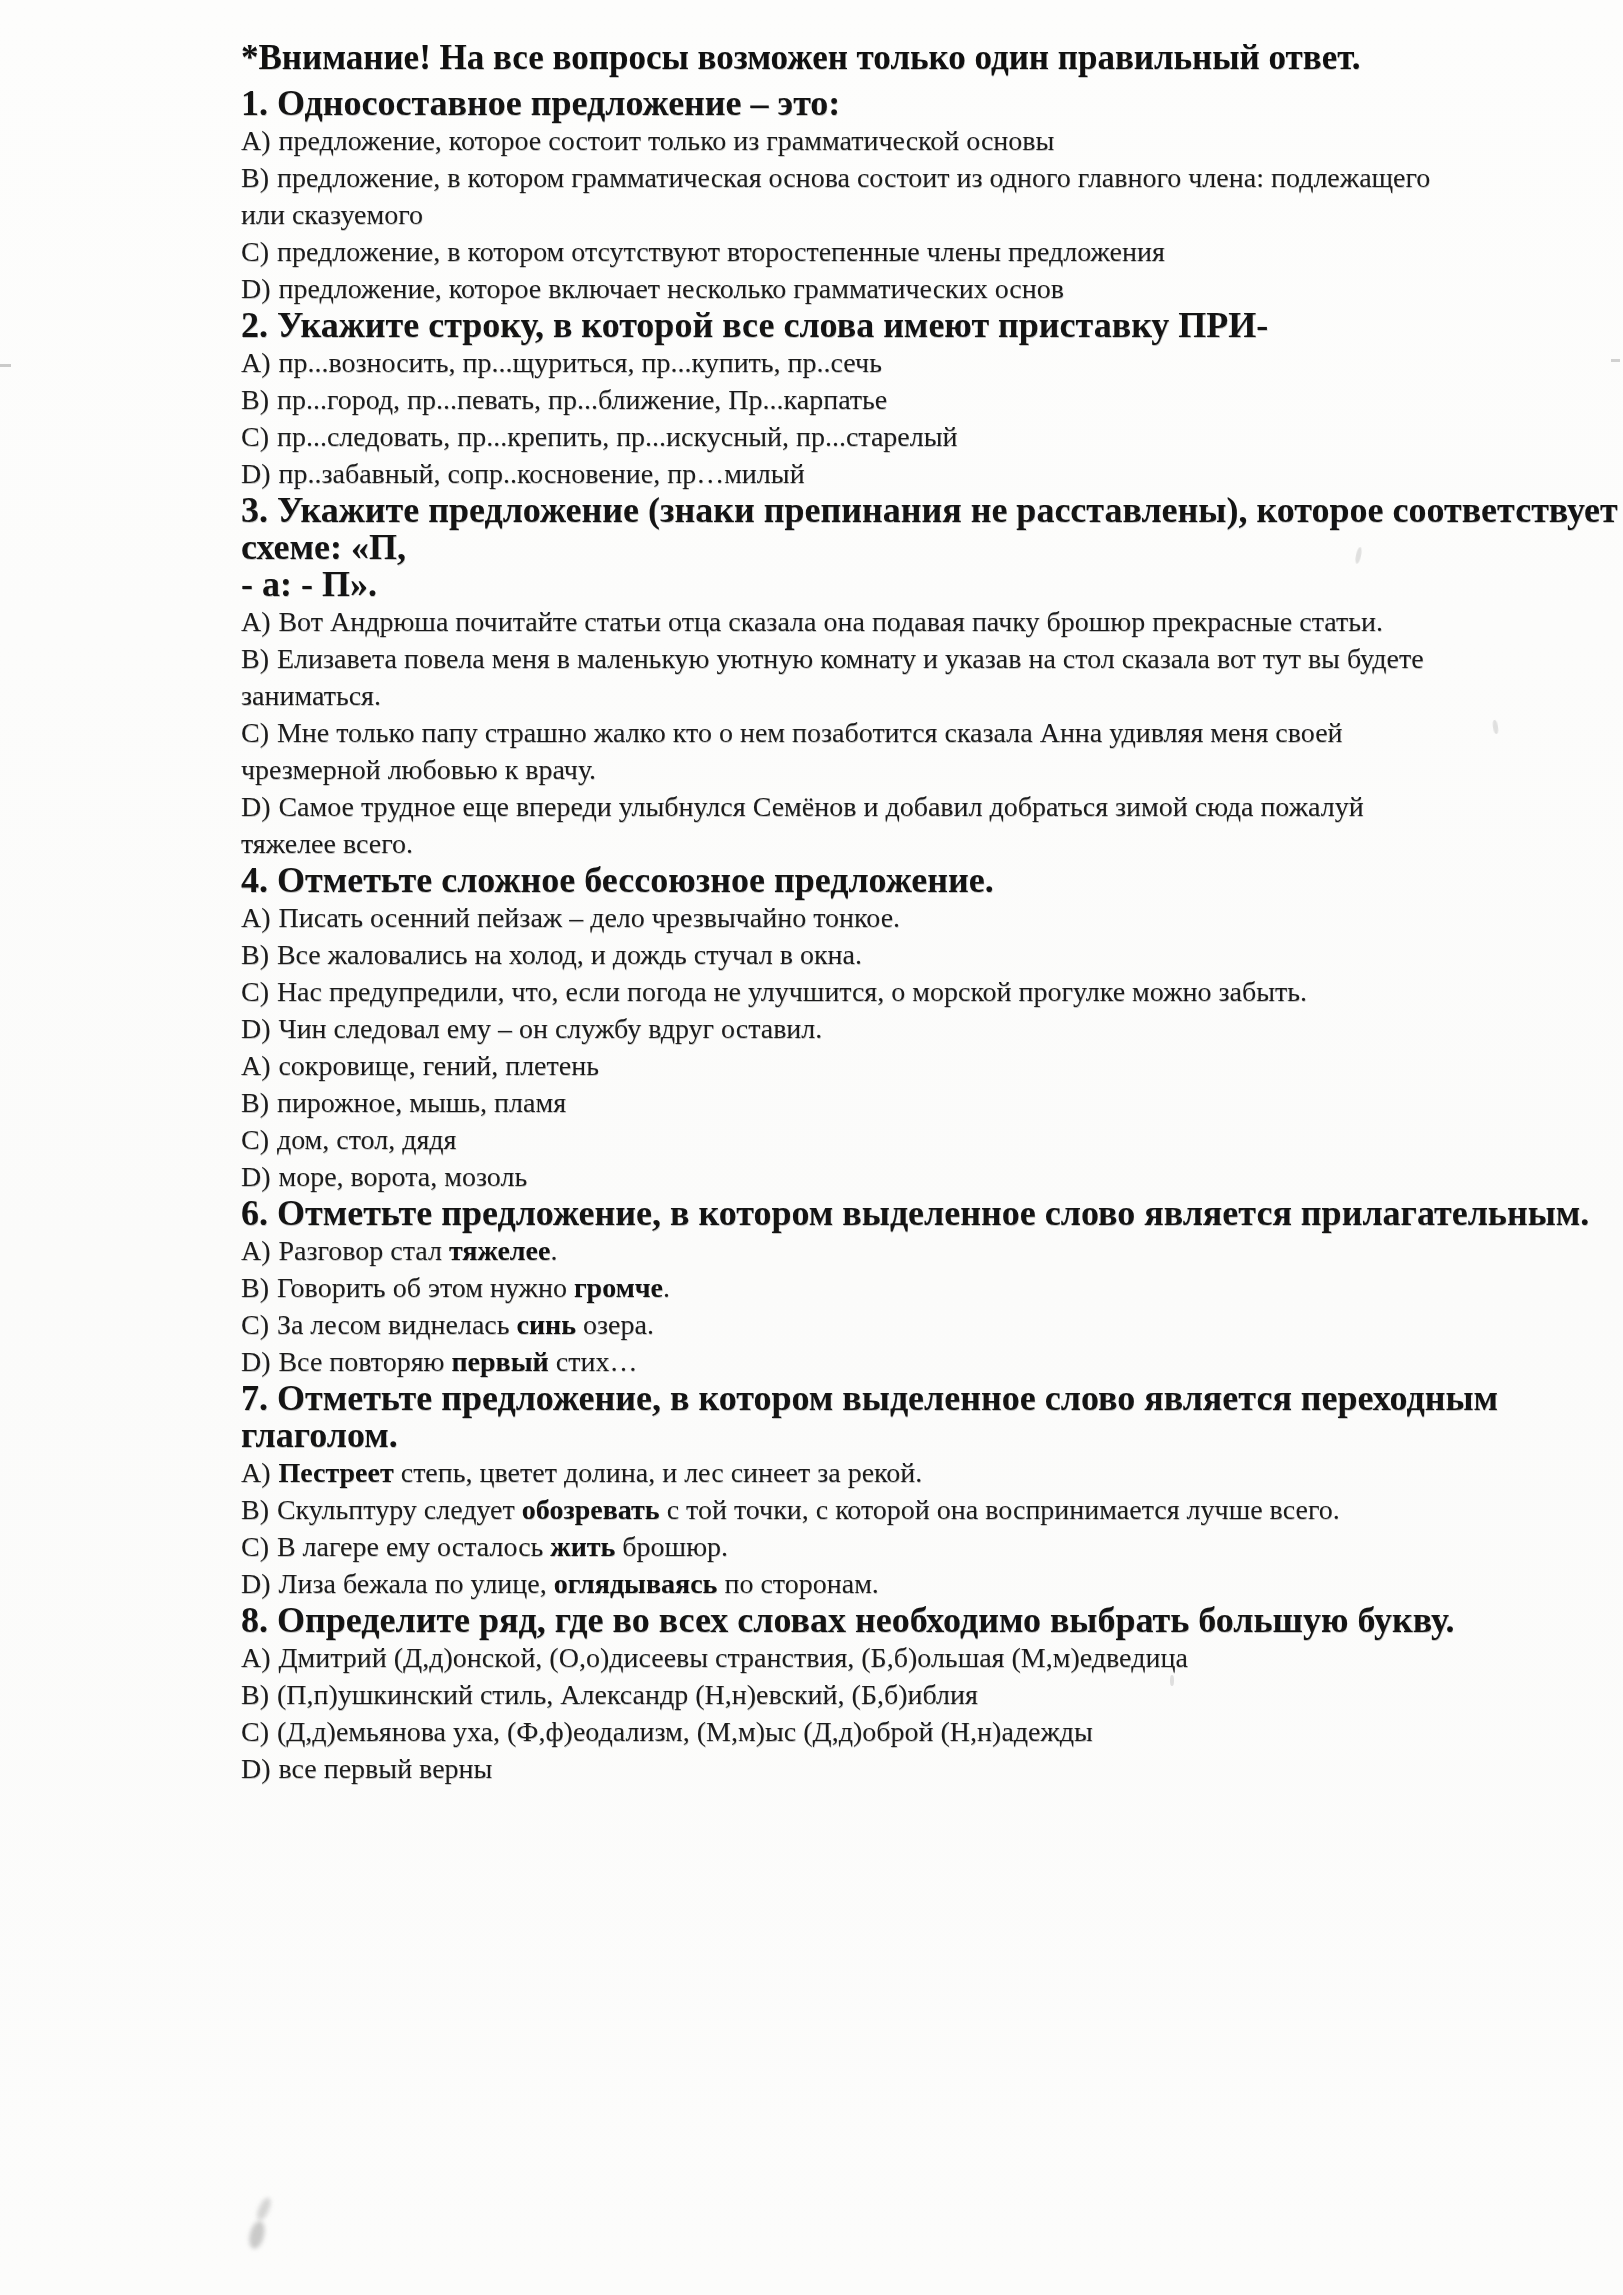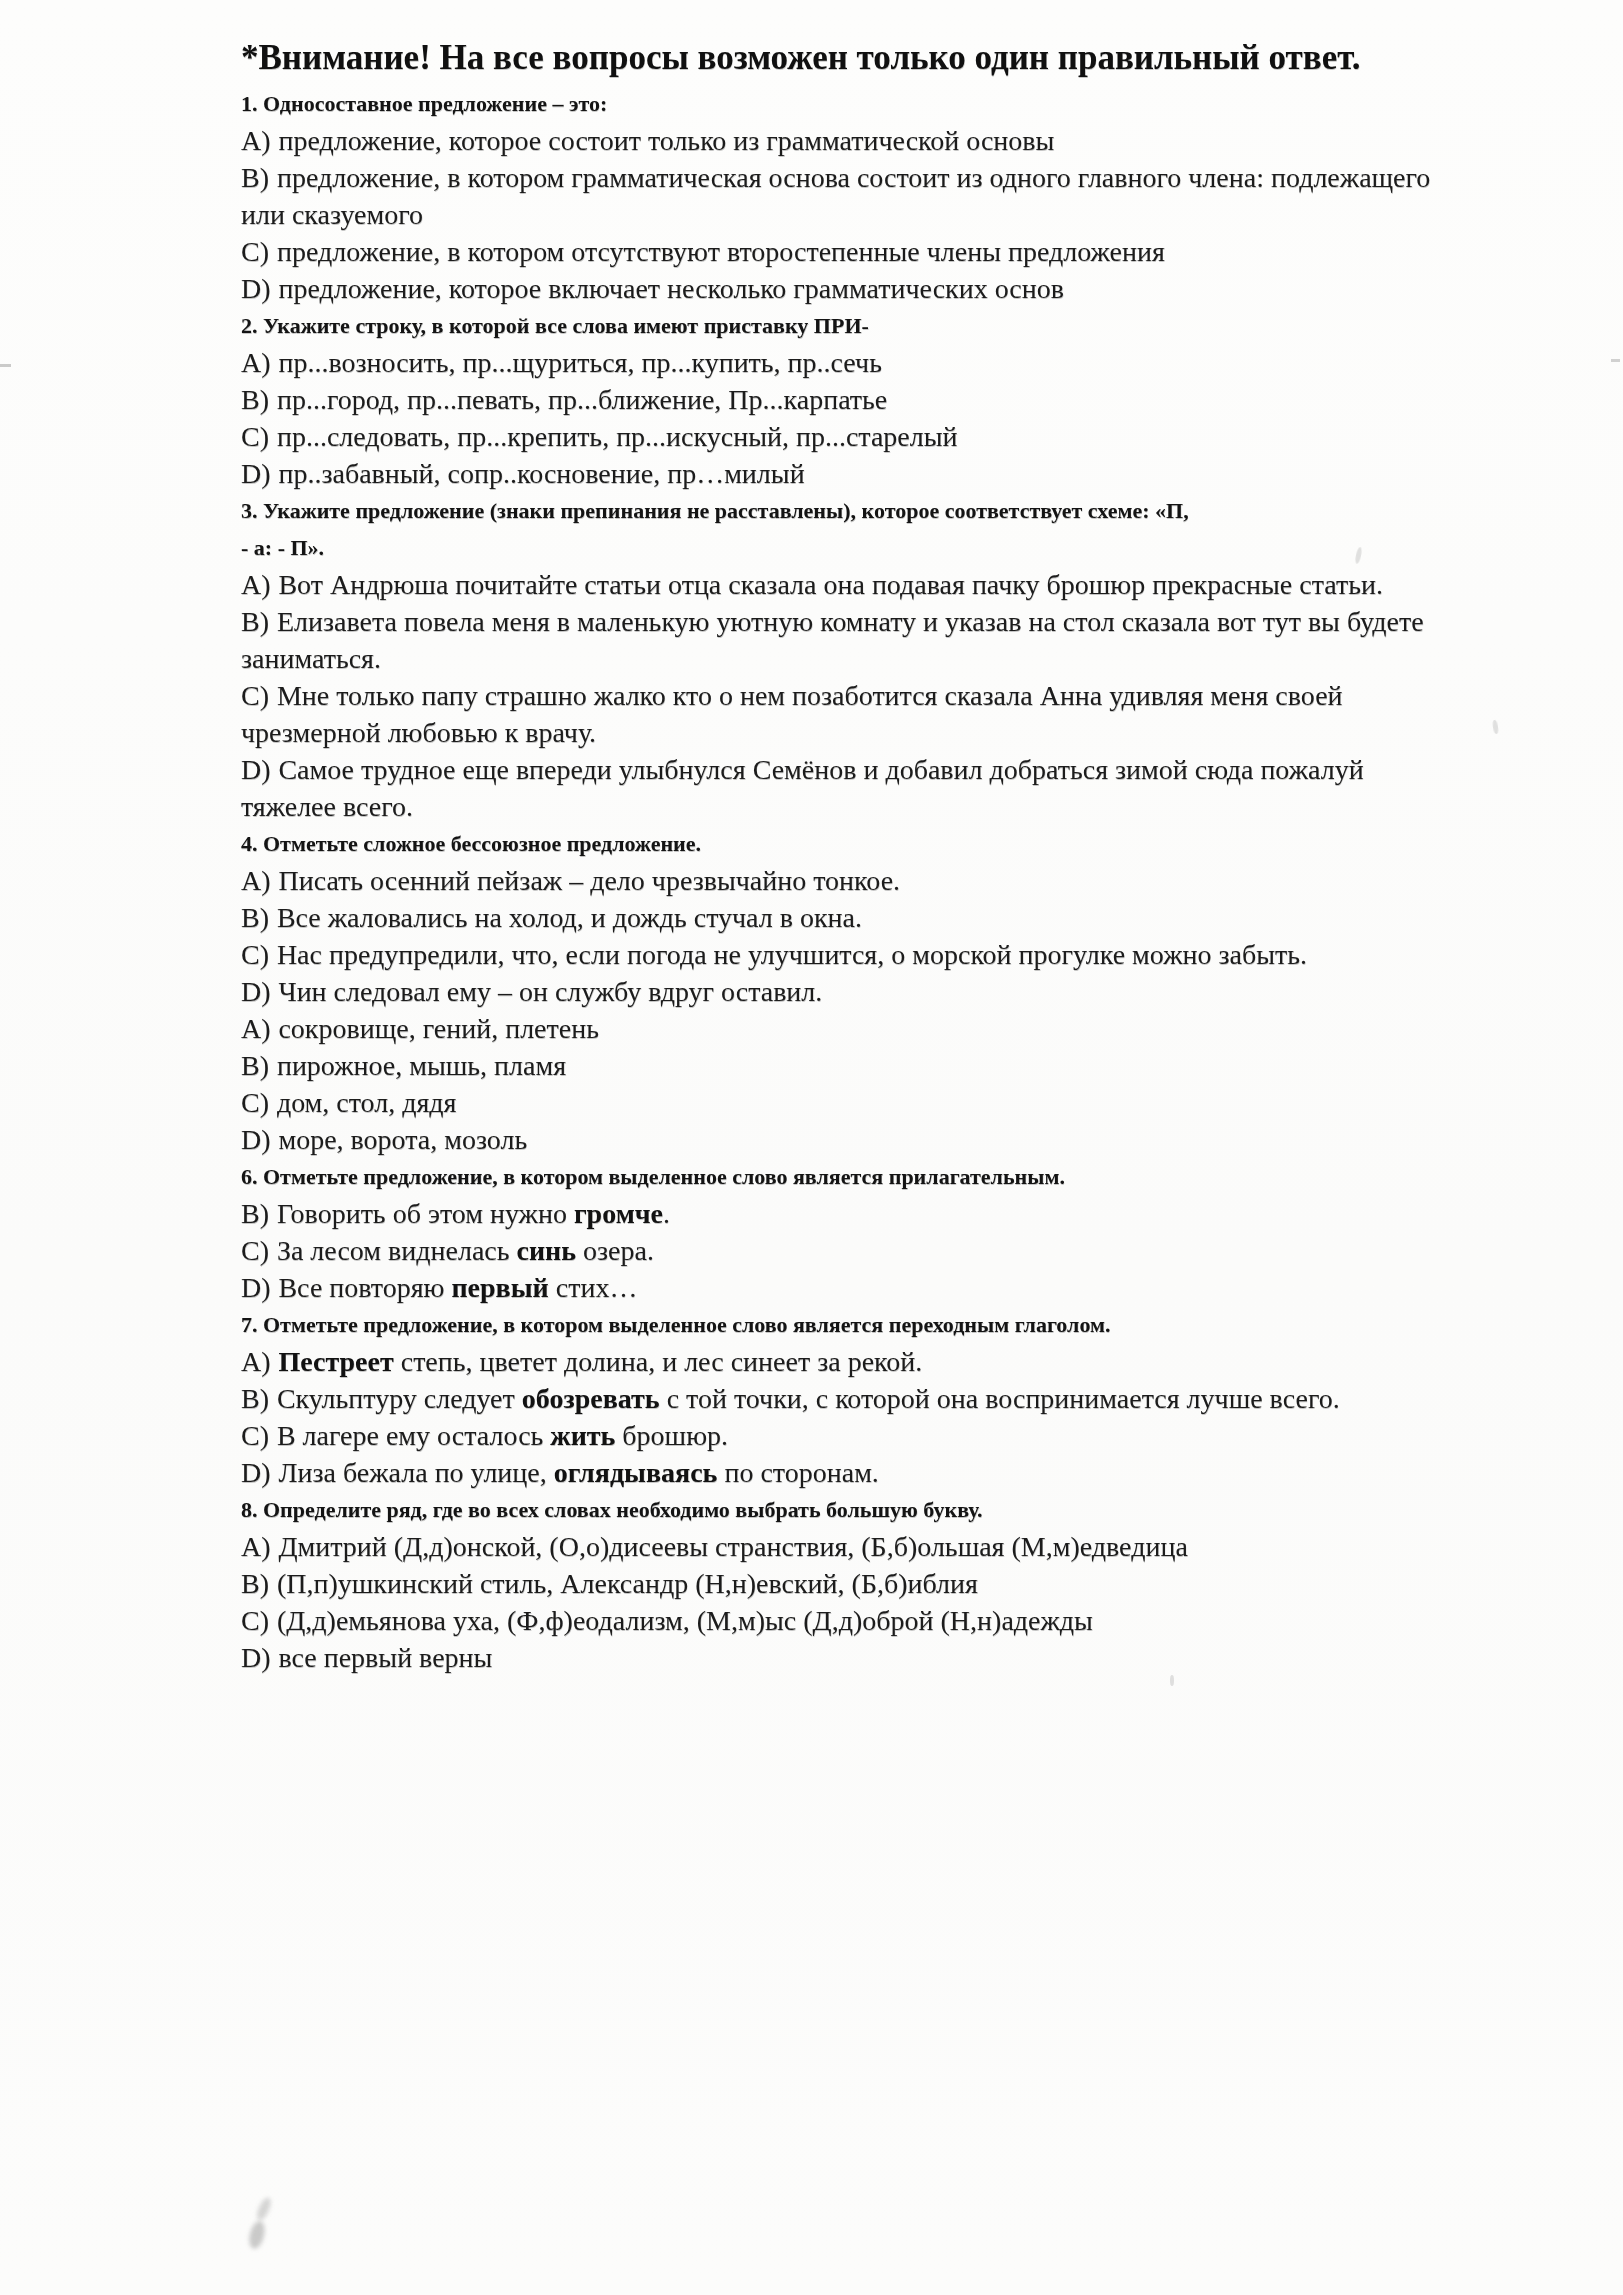--- a/index.html
+++ b/index.html
@@ -27,21 +27,21 @@
     font-size: 35px;
     font-weight: 700;
     line-height: 48px;
     color: #101010;
     margin: 0 0 2.6px 0;
     white-space: pre-wrap;
   }
   .question { }
   #questions .question:first-child { margin-top: 0; }
   .q-heading {
-    font-size: 22px;
+    font-size: 36px;
     line-height: 37px;
     font-weight: 700;
     color: #141414;
     white-space: pre-wrap;
   }
   .option {
     font-size: 28px;
     line-height: 37px;
     font-weight: 400;
     white-space: pre-wrap;
@@ -110,20 +110,21 @@
           <div class="option"><span class="opt-label">D)</span><span>Чин следовал ему – он службу вдруг оставил.</span></div>
         </div>
         <div class="question">
           <div class="option"><span class="opt-label">A)</span><span>сокровище, гений, плетень</span></div>
           <div class="option"><span class="opt-label">B)</span><span>пирожное, мышь, пламя</span></div>
           <div class="option"><span class="opt-label">C)</span><span>дом, стол, дядя</span></div>
           <div class="option"><span class="opt-label">D)</span><span>море, ворота, мозоль</span></div>
         </div>
         <div class="question">
           <div class="q-heading">6. Отметьте предложение, в котором выделенное слово является прилагательным.</div>
+          <div class="option"><span class="opt-label">A)</span><span>Разговор стал </span><span class="b">тяжелее</span><span>.</span></div>
           <div class="option"><span class="opt-label">B)</span><span>Говорить об этом нужно </span><span class="b">громче</span><span>.</span></div>
           <div class="option"><span class="opt-label">C)</span><span>За лесом виднелась </span><span class="b">синь</span><span> озера.</span></div>
           <div class="option"><span class="opt-label">D)</span><span>Все повторяю </span><span class="b">первый</span><span> стих…</span></div>
         </div>
         <div class="question">
           <div class="q-heading">7. Отметьте предложение, в котором выделенное слово является переходным глаголом.</div>
           <div class="option"><span class="opt-label">A)</span><span class="b">Пестреет</span><span> степь, цветет долина, и лес синеет за рекой.</span></div>
           <div class="option"><span class="opt-label">B)</span><span>Скульптуру следует </span><span class="b">обозревать</span><span> с той точки, с которой она воспринимается лучше всего.</span></div>
           <div class="option"><span class="opt-label">C)</span><span>В лагере ему осталось </span><span class="b">жить</span><span> брошюр.</span></div>
           <div class="option"><span class="opt-label">D)</span><span>Лиза бежала по улице, </span><span class="b">оглядываясь</span><span> по сторонам.</span></div>

